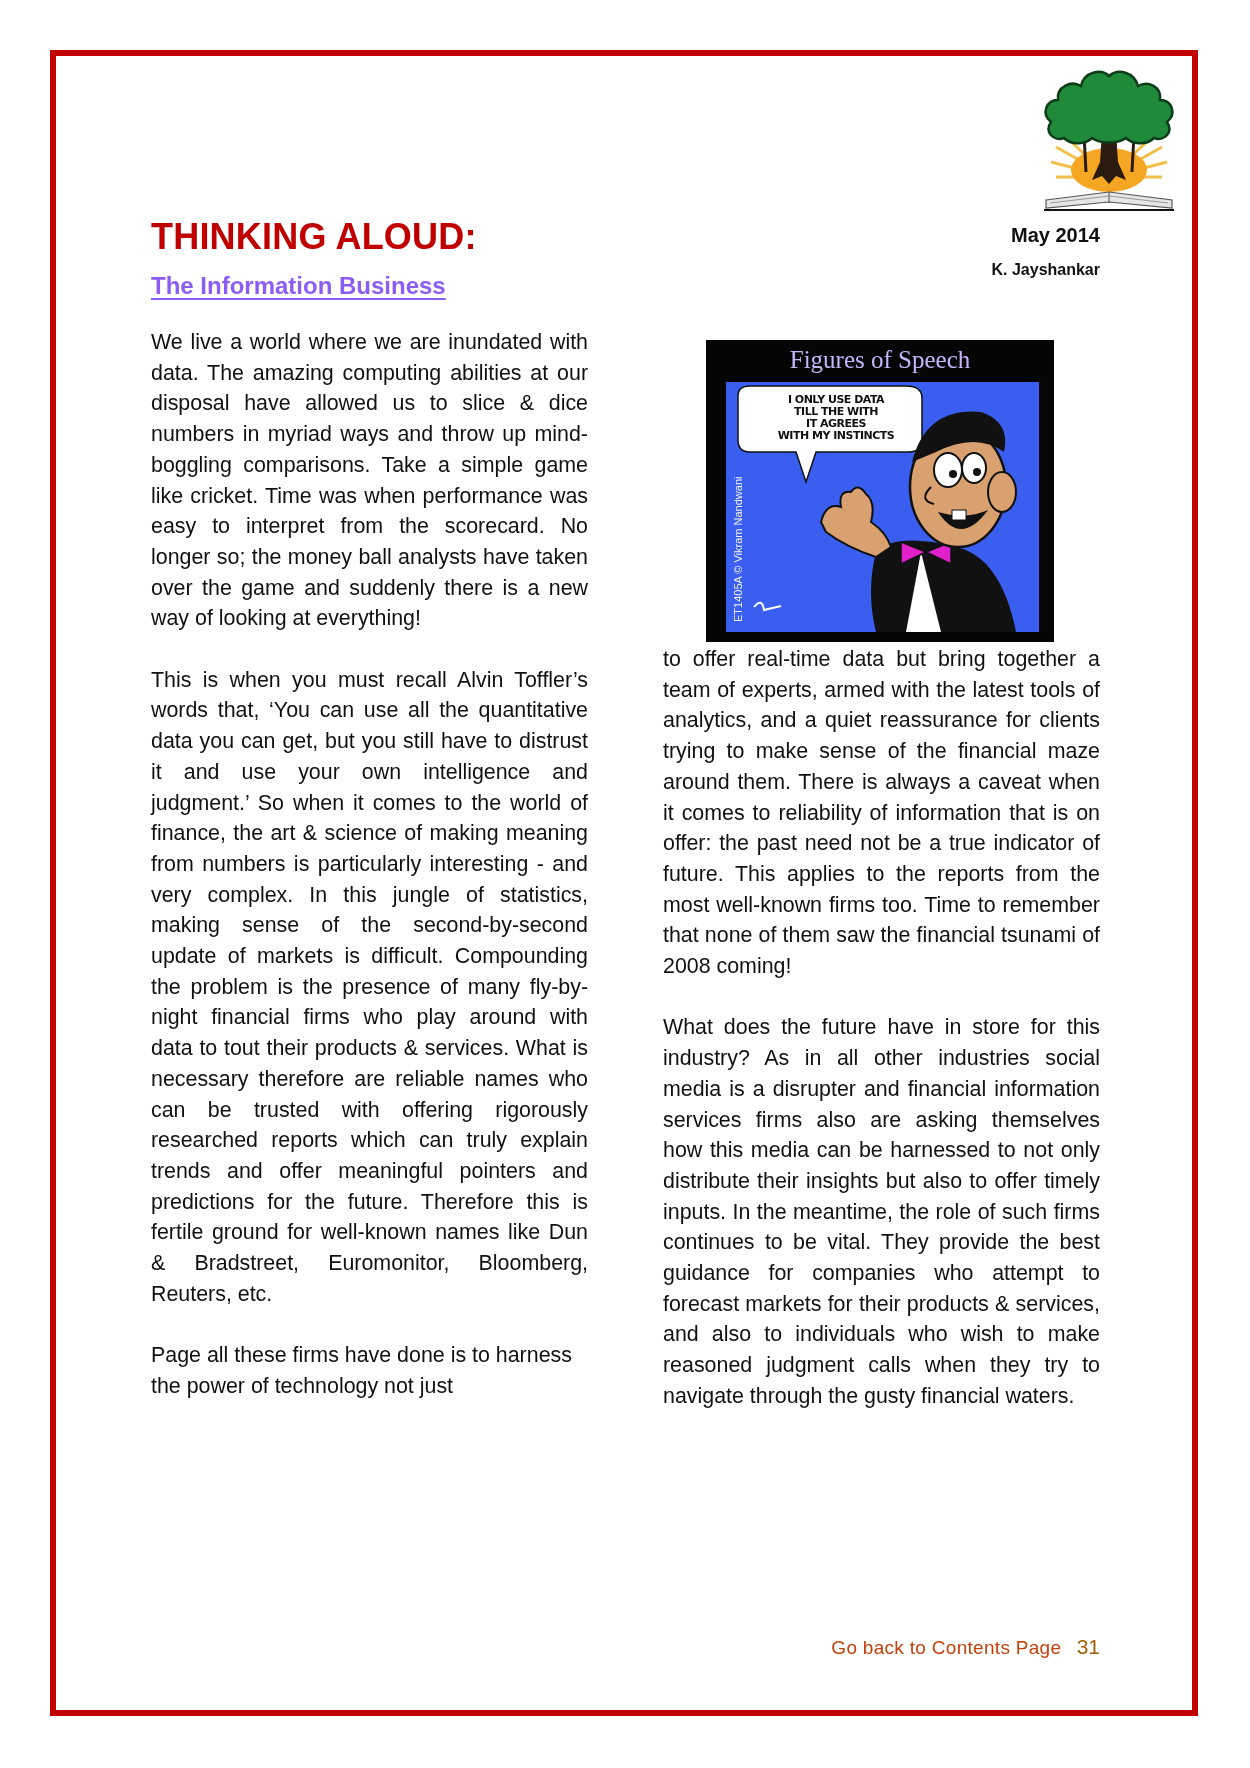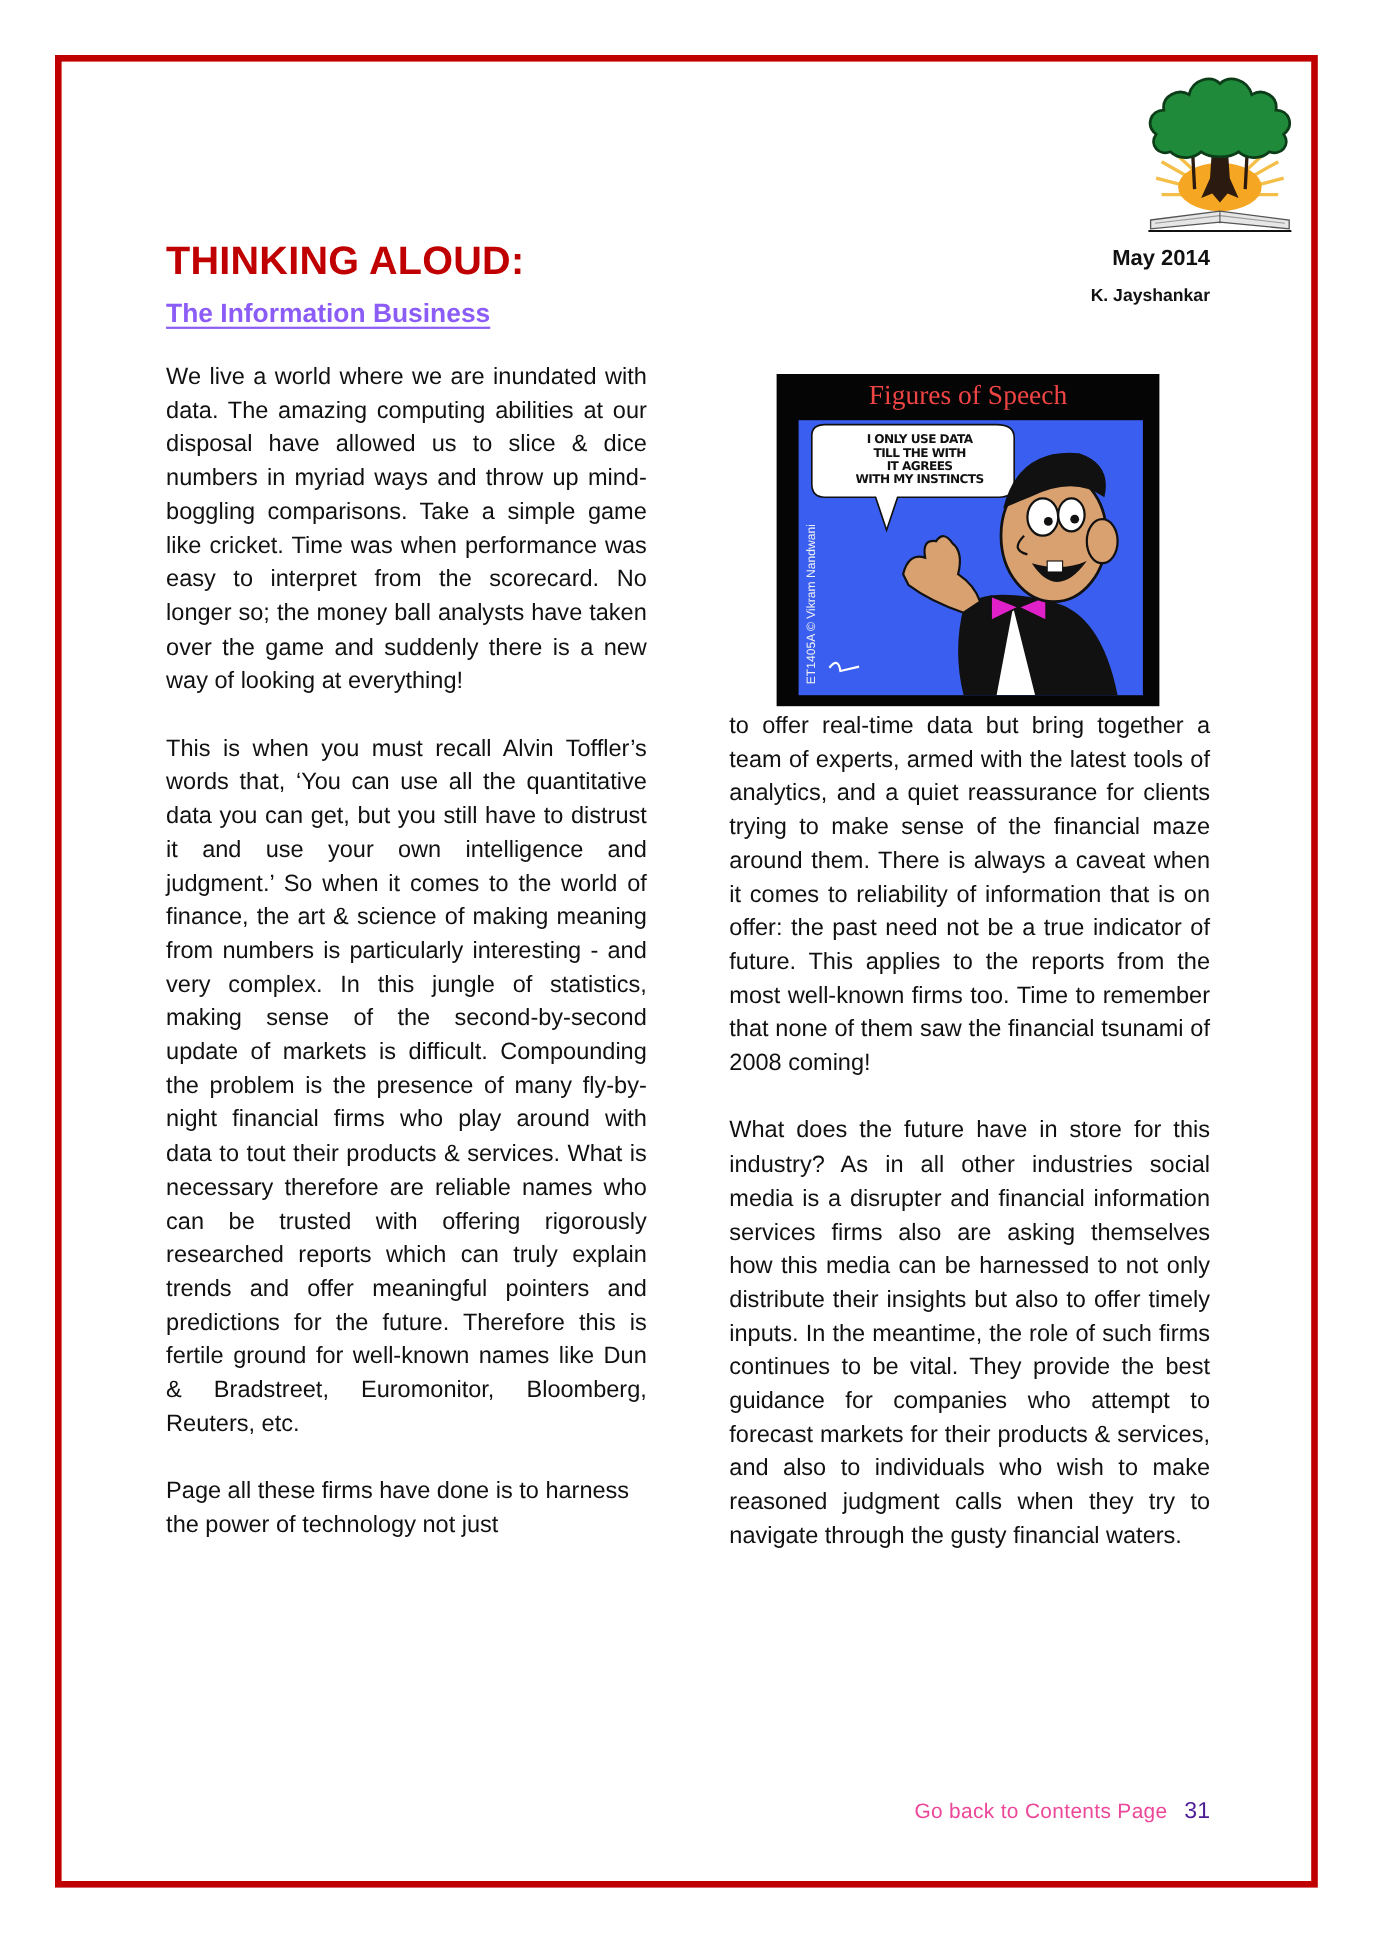--- a/index.html
+++ b/index.html
@@ -16,31 +16,31 @@
   .author { position: absolute; right: 150px; top: 261px; font-size: 16px; font-weight: bold; }
   .col { position: absolute; font-size: 21.4px; line-height: 30.7px; text-align: justify;
          color: #111; }
   .col p { margin: 0 0 30.7px 0; }
   .col-left { left: 151px; top: 327px; width: 437px; }
   .col-right-bottom { left: 663px; top: 644px; width: 437px; }
   .cartoon { position: absolute; left: 706px; top: 340px; width: 348px; height: 302px;
              background: #050505; }
   .cartoon-title { position: absolute; left: 0; top: 6px; width: 100%; text-align: center;
                    font-family: "Liberation Serif", "DejaVu Serif", serif; font-size: 25px;
-                   color: #ef4444; }
+                   color: #c4b5fd; }
   .cartoon-panel { position: absolute; left: 20px; top: 42px; width: 313px; height: 250px;
                    background: #3a5ff0; overflow: hidden; }
   .credit { position: absolute; left: 6px; top: 240px; transform-origin: left top;
             transform: rotate(-90deg); font-size: 11px; color: #f2f2f2; white-space: nowrap; }
   .bubble-text { position: absolute; left: 30px; top: 12px; width: 160px; text-align: center;
                  font-family: "DejaVu Sans", sans-serif; font-size: 11px; line-height: 12px;
                  font-weight: bold; color: #111; letter-spacing: -0.5px; }
   .footer { position: absolute; right: 150px; top: 1635px; font-size: 19px; }
-  .footer-link { color: #ec4899; letter-spacing: 0.3px; cursor: pointer; margin-left: 44px; }
-  .page-num { color: #4c1d95; font-size: 21px; margin-left: 10px; }
+  .footer-link { color: #c2410c; letter-spacing: 0.3px; cursor: pointer; margin-left: 44px; }
+  .page-num { color: #a16207; font-size: 21px; margin-left: 10px; }
 </style>
 </head>
 <body>
 
 <div class="frame"></div>
 
 <svg class="logo" viewBox="0 0 146 150">
   <g>
 
     <g stroke="#f3b52a" stroke-width="3" opacity="0.85">

